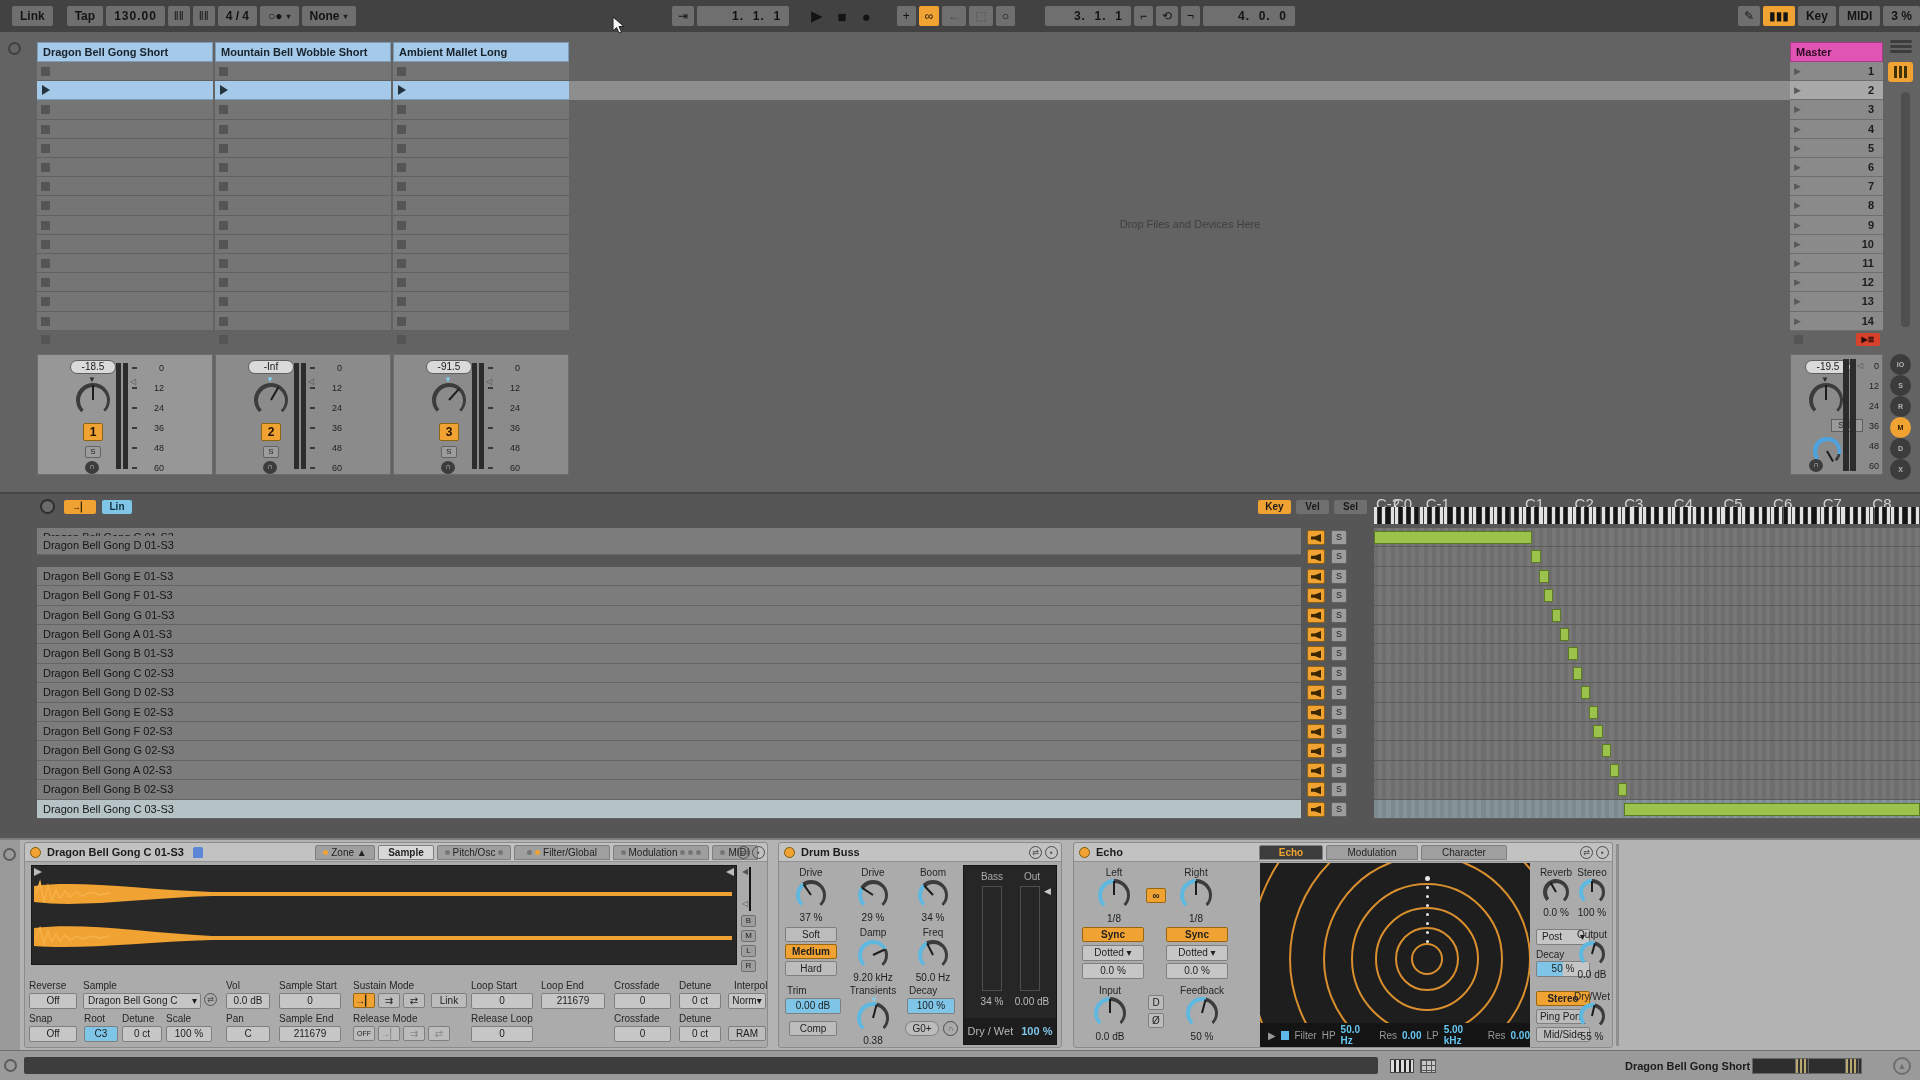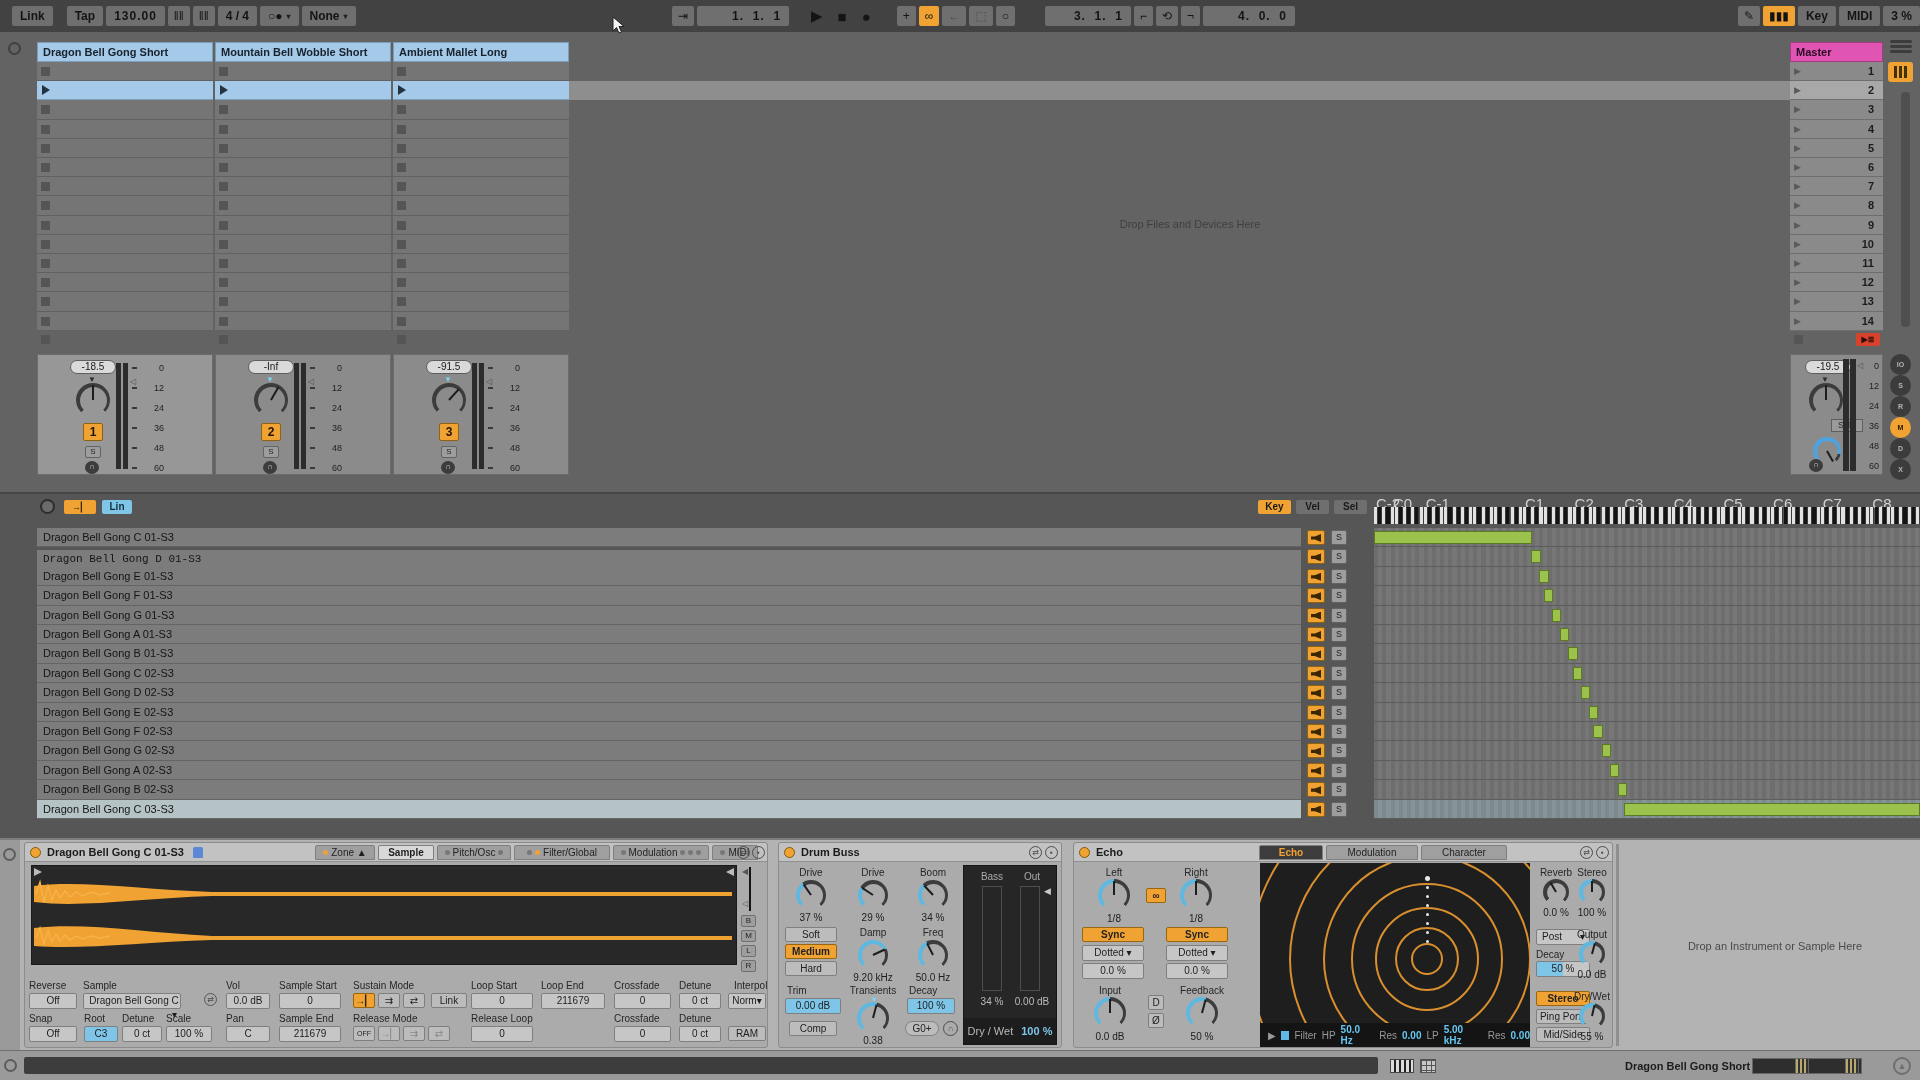--- a/index.html
+++ b/index.html
@@ -638,21 +638,21 @@
       <div class="pkey" style="left: 1911.73px; width: 4.13636px; background: rgb(20, 20, 20);"></div>
       <div class="pkey" style="left: 1915.86px; width: 4.13636px; background: rgb(226, 226, 226);"></div>
     </div>
   <div id="chain-rows">
       <div class="chain-row" style="top: 34px;">Dragon Bell Gong C 01-S3</div>
       <div class="chain-spk" style="top: 36px;"></div>
       <div class="chain-s" style="top: 36px;">S</div>
       <div class="zone-strip" style="top: 34px;">
         <div class="zone-bar" style="left: 0px; width: 158.34px;"></div>
       </div>
-      <div class="chain-row" style="top: 56px; font-family: Liberation Mono, monospace;">Dragon Bell Gong D 01-S3</div>
+      <div class="chain-row" style="top: 42px;">Dragon Bell Gong D 01-S3</div>
       <div class="chain-spk" style="top: 55.4px;"></div>
       <div class="chain-s" style="top: 55.4px;">S</div>
       <div class="zone-strip" style="top: 53.4px;">
         <div class="zone-bar" style="left: 157.248px; width: 9.282px;"></div>
       </div>
       <div class="chain-row" style="top: 72.8px;">Dragon Bell Gong E 01-S3</div>
       <div class="chain-spk" style="top: 74.8px;"></div>
       <div class="chain-s" style="top: 74.8px;">S</div>
       <div class="zone-strip" style="top: 72.8px;">
         <div class="zone-bar" style="left: 165.438px; width: 9.282px;"></div>
@@ -792,21 +792,21 @@
     <div id="chan-btns">
         <div class="wave-side-btn" style="top: 72px;">B</div>
         <div class="wave-side-btn" style="top: 87px;">M</div>
         <div class="wave-side-btn" style="top: 102px;">L</div>
         <div class="wave-side-btn" style="top: 117px;">R</div>
       </div>
 
     <div class="dlabel" style="left:4px; top:137px;">Reverse</div>
     <div class="dval" style="left:4px; top:150px; width:48px;">Off</div>
     <div class="dlabel" style="left:58px; top:137px;">Sample</div>
-    <div class="dval" style="left:58px; top:150px; width:98px; text-align:center; padding-left:4px;"><span>Dragon Bell Gong C</span><span style="float:right; padding-right:3px;">▾</span></div>
+    <div class="dval" style="left:58px; top:150px; width:118px; text-align:left; padding-left:4px;"><span>Dragon Bell Gong C</span><span style="float:right; padding-right:3px;">▾</span></div>
     <div class="title-circ" style="left:179px; top:150px; border-color:#555;">⇄</div>
     <div class="dlabel" style="left:201px; top:137px;">Vol</div>
     <div class="dval" style="left:201px; top:150px; width:44px;">0.0 dB</div>
     <div class="dlabel" style="left:254px; top:137px;">Sample Start</div>
     <div class="dval" style="left:254px; top:150px; width:62px;">0</div>
     <div class="dlabel" style="left:328px; top:137px;">Sustain Mode</div>
     <div class="dbtn orange" style="left:328px; top:150px; width:22px;">→▏</div>
     <div class="dbtn" style="left:353px; top:150px; width:22px;">⇉</div>
     <div class="dbtn" style="left:378px; top:150px; width:22px;">⇄</div>
     <div class="dbtn" style="left:406px; top:150px; width:36px;">Link</div>
@@ -982,23 +982,20 @@
     <div class="kval" style="left:498px; top:126px; width:40px;">0.0 dB</div>
     <div class="dbtn orange" style="left:462px; top:148px; width:54px;">Stereo</div>
     <div class="dbtn" style="left:462px; top:166px; width:54px;">Ping Pong</div>
     <div class="dbtn" style="left:462px; top:184px; width:54px;">Mid/Side</div>
     <div class="klabel" style="left:494px; top:148px; width:48px;">Dry/Wet</div>
     <div class="knob" style="left:505px; top:160px; --size:26px; --fill:148deg; --angle:13deg;"></div>
     <div class="kval" style="left:498px; top:188px; width:40px;">55 %</div>
   </div>
 
   <div style="position:absolute; left:1616px; top:4px; width:3px; height:202px; background:#8f8f8f;"></div>
-  <div style="position:absolute; left:1630px; top:0; width:290px; height:212px; display:flex; align-items:center; justify-content:center;">
-    <span style="color:#4a4a4a; font-size:11px;">Drop an Instrument or Sample Here</span>
-  </div>
 </div>
 
 <div id="statusbar">
   <div class="dev-circ-icon" style="left:4px; top:8px; border-color:#5c5c5c;"></div>
   <div id="info-line"></div>
   <div class="mini-piano"></div>
   <div class="mini-grid"></div>
   <div id="sb-track">Dragon Bell Gong Short</div>
   <div class="sb-meter" style="left:1752px; width:110px;"></div>
   <div class="sb-meter" style="left:1795px; width:14px; background:repeating-linear-gradient(90deg,#b9a96e 0 2px,#333 2px 4px);"></div>

